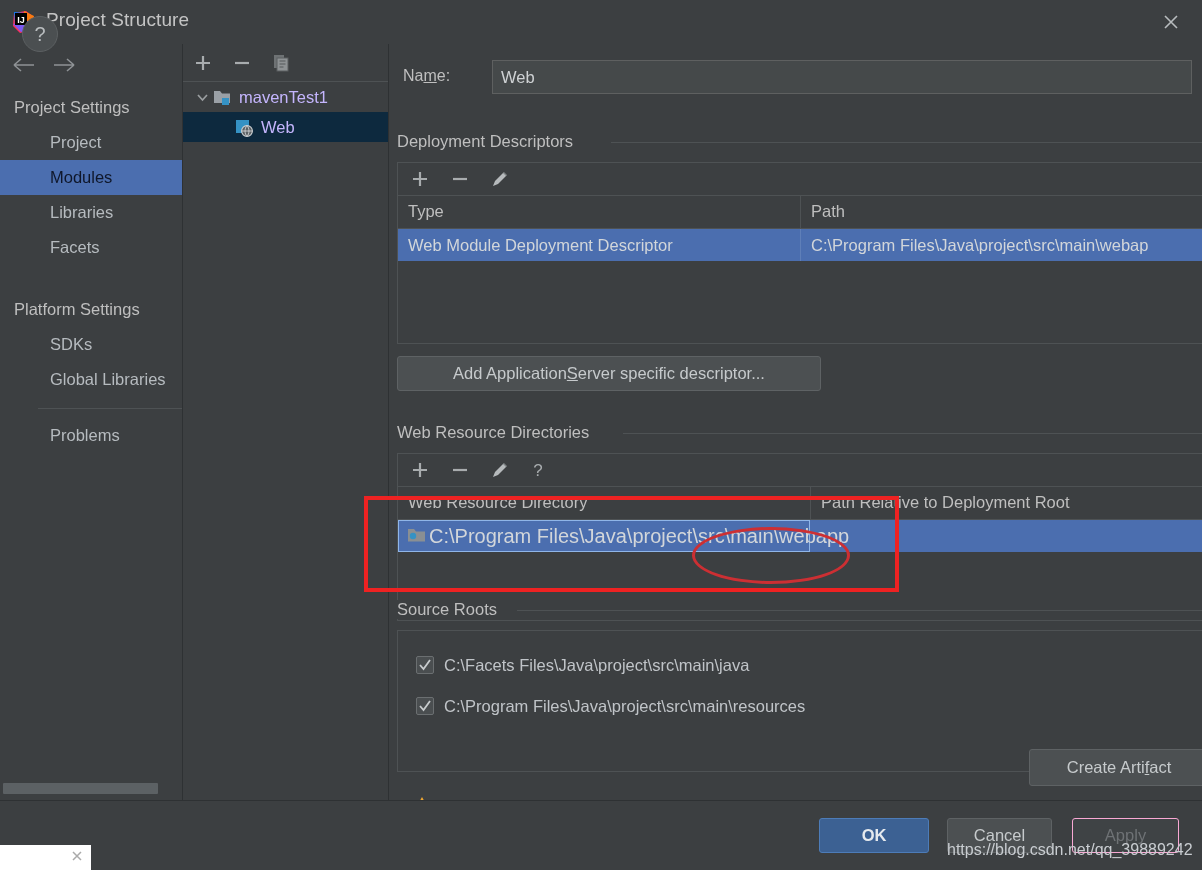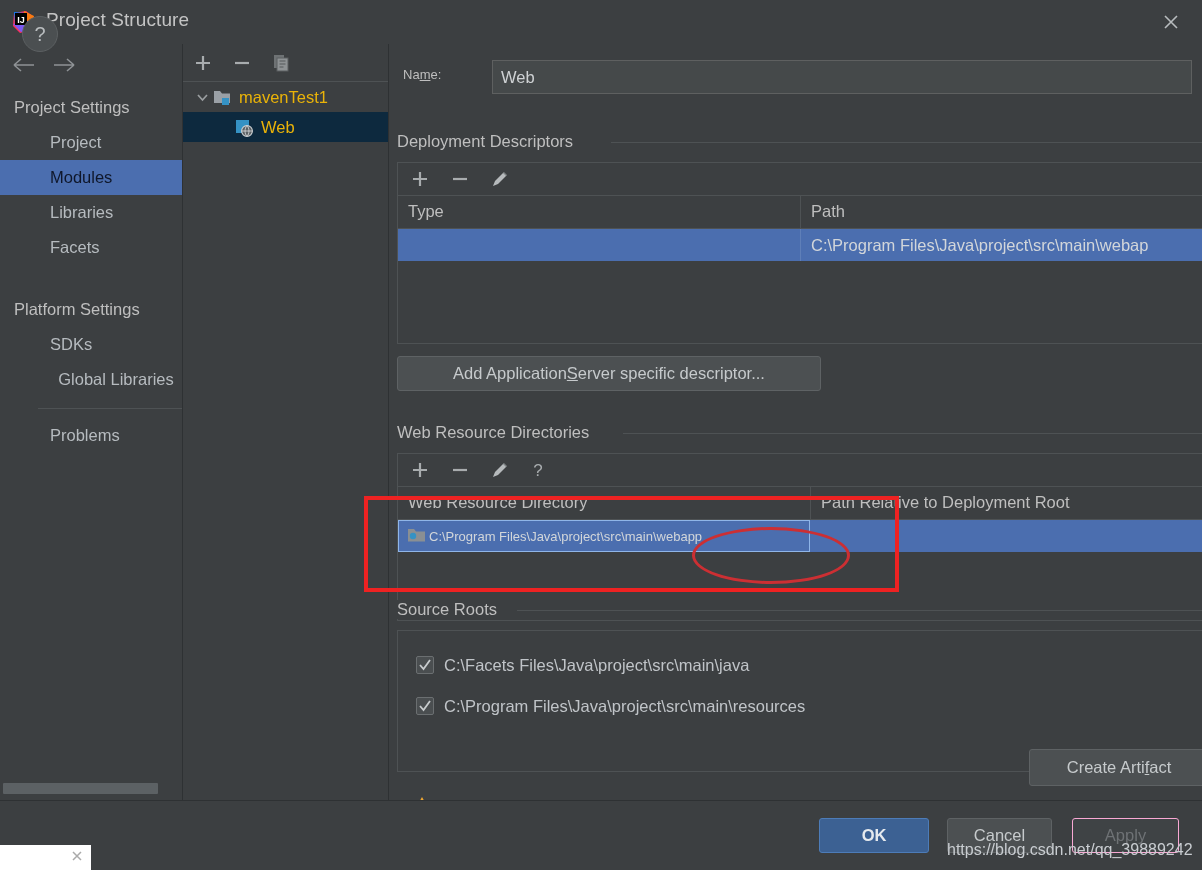--- a/index.html
+++ b/index.html
@@ -136,21 +136,21 @@
     display:flex; align-items:center; justify-content:center;
     cursor: pointer;
   }
   #tree-rows { position:absolute; left:0; top:38px; width:205px; }
   .tree-row {
     position: relative;
     height: 30px;
     display: flex;
     align-items: center;
     font-size: 16.5px;
-    color: #eab308;
+    color: #c4b5fd;
     white-space: nowrap;
     cursor: pointer;
   }
   .tree-row.selected { background: #0d293e; }
   .tree-chevron {
     width: 22px; margin-left: 8px;
     display:flex; align-items:center; justify-content:center;
     cursor: pointer;
   }
   .tree-icon { width: 20px; height:16px; margin-right: 6px; position: relative; flex: none; }
@@ -166,21 +166,21 @@
   }
 
   #name-row {
     position: absolute;
     left: 14px; top: 16px;
     width: 790px; height: 34px;
   }
   #name-label {
     position: absolute;
     left: 0; top: 7px;
-    font-size: 13px;
+    font-size: 16px;
     color: #bfbfbf;
   }
   #name-label u { text-decoration: underline; }
   #name-input {
     position: absolute;
     left: 89px; top: 0;
     width: 700px; height: 34px;
     background: #45494a;
     border: 1px solid #5e6060;
     box-sizing: border-box;
@@ -457,21 +457,21 @@
     </div>
   </div>
 
   <div class="side-group" style="top:46px;">Project Settings</div>
   <div class="side-item" style="top:81px;">Project</div>
   <div class="side-item selected" style="top:116px;">Modules</div>
   <div class="side-item" style="top:151px;">Libraries</div>
   <div class="side-item" style="top:186px;">Facets</div>
   <div class="side-group" style="top:248px;">Platform Settings</div>
   <div class="side-item" style="top:283px;">SDKs</div>
-  <div class="side-item" style="top:318px;text-align:center;">Global Libraries</div>
+  <div class="side-item" style="top:318px;">Global Libraries</div>
   <div class="side-sep" style="top:364px;"></div>
   <div class="side-item" style="top:374px;">Problems</div>
 
   <div id="sidebar-hscroll"></div>
 </div>
 
 <div id="treepanel">
   <div id="tree-toolbar">
     <div class="tb-btn" style="left:6px;">
       <svg width="20" height="20" viewBox="0 0 20 20">
@@ -551,20 +551,21 @@
         </svg>
       </div>
     </div>
 
     <div class="tbl-header" style="top:32px; width:808px;">
       <div class="th" style="left:0; width:402px;">Type</div>
       <div class="th divider" style="left:402px; width:406px;">Path</div>
     </div>
 
     <div class="tr selected" style="top:66px; width:808px;">
+      <div class="td" style="left:0; width:402px;">Web Module Deployment Descriptor</div>
       <div class="td divider" style="left:402px; width:406px;">C:\Program Files\Java\project\src\main\webap</div>
     </div>
   </div>
 
   <div class="btn" style="left:8px; top:312px; width:424px; height:35px;">
       <span>Add Application </span>
       <u>S</u>
       <span>erver specific descriptor...</span>
     </div>
 
@@ -602,21 +603,21 @@
     </div>
 
     <div class="tr selected" style="top:66px; width:808px;">
       <div style="position:absolute; left:0; top:0; width:412px; height:32px; box-sizing:border-box; border:1px solid #8fb5e8; display:flex; align-items:center;">
         <span style="width:22px; height:18px; margin-left:8px; flex:none;">
           <svg width="20" height="17" viewBox="0 0 20 17">
             <path d="M1 2 H7 L9 4.5 H18 V14.5 H1 Z" fill="#8a8f93"></path>
             <circle cx="6" cy="9" r="3.2" fill="#3592c4"></circle>
           </svg>
         </span>
-        <span style="font-size:13px; color:#d2d6da; white-space:nowrap;">C:\Program Files\Java\project\src\main\webapp</span>
+        <span style="font-size:20px; color:#d2d6da; white-space:nowrap;">C:\Program Files\Java\project\src\main\webapp</span>
       </div>
       <div class="td" style="left:412px; width:396px;"></div>
     </div>
   </div>
 
   <div class="section-title" style="left:8px; top:556px;">Source Roots</div>
   <div class="section-line" style="left:128px; top:566px; width:685px;"></div>
 
   <div class="panel-box" style="left:8px; top:586px; width:810px; height:142px;">
     <div class="src-row" style="top:14px; width:808px;">

